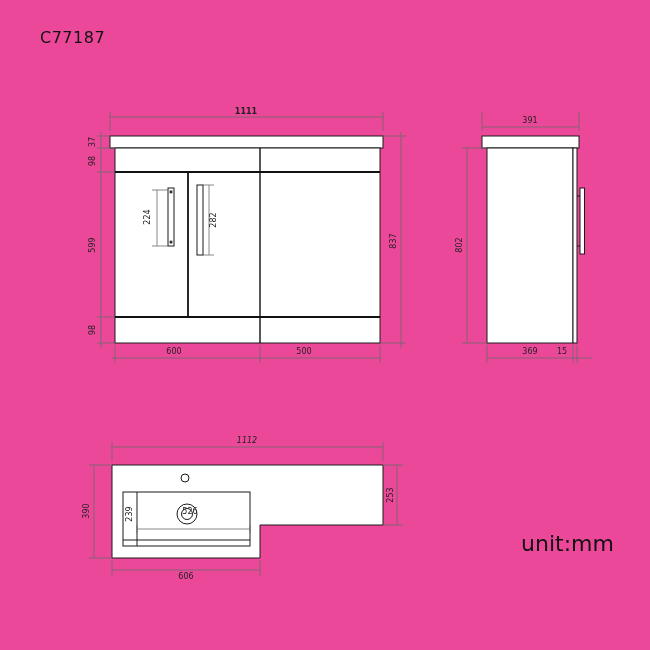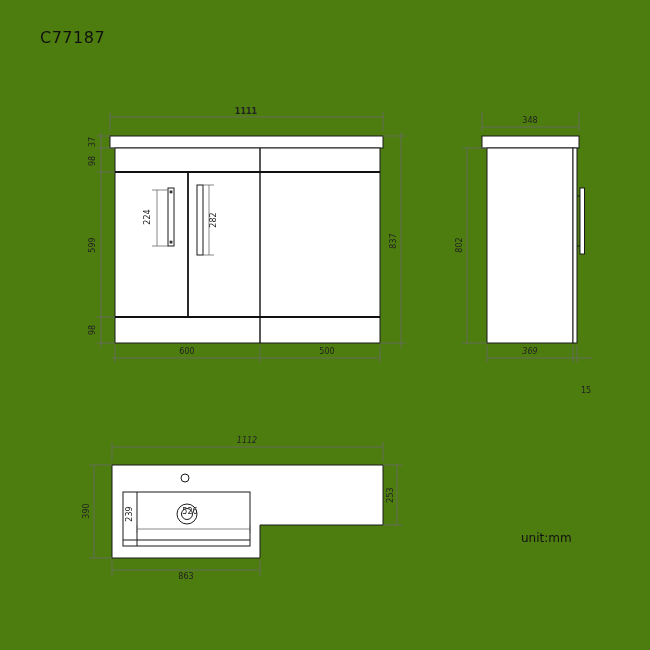--- a/index.html
+++ b/index.html
@@ -1,19 +1,19 @@
 <!DOCTYPE html>
 <html><head>
 <meta charset="utf-8">
 <style>
   * { margin:0; padding:0; box-sizing:border-box; }
   html,body { width:650px; height:650px; background:#ffffff; font-family:"DejaVu Sans", sans-serif; }
-  .canvas { position:relative; width:650px; height:650px; background:#4d7c0f; overflow:hidden; }
+  .canvas { position:relative; width:650px; height:650px; background:#ec4899; overflow:hidden; }
   .title { position:absolute; left:40px; top:28px; font-size:16px; color:#111; letter-spacing:0.5px; }
-  .unit  { position:absolute; left:521px; top:531px; font-size:12px; color:#111; }
+  .unit  { position:absolute; left:521px; top:531px; font-size:22px; color:#111; }
   .dim   { position:absolute; font-size:8px; color:#222; white-space:nowrap; line-height:1;
            transform:translate(-50%,-50%); }
   .dim.rot { transform:translate(-50%,-50%) rotate(-90deg); }
   svg { position:absolute; left:0; top:0; }
   .obj  { stroke:#1a1a1a; fill:none; stroke-width:1; }
   .objf { stroke:#1a1a1a; fill:#fff; stroke-width:1; }
   .hvy  { stroke:#111; fill:none; stroke-width:1.8; }
   .med  { stroke:#111; fill:none; stroke-width:1.4; }
   .dml  { stroke:#6a6a6a; fill:none; stroke-width:0.8; }
 </style>
@@ -129,30 +129,30 @@
   </svg>
 
   <span class="dim" style="left:246px; top:112px;font-weight:bold;">1111</span>
   <span class="dim rot" style="left:93px;  top:142px;">37</span>
   <span class="dim rot" style="left:93px;  top:161px;">98</span>
   <span class="dim rot" style="left:93px;  top:245px;">599</span>
   <span class="dim rot" style="left:93px;  top:330px;">98</span>
   <span class="dim rot" style="left:394px; top:241px;">837</span>
   <span class="dim rot" style="left:148px; top:217px;">224</span>
   <span class="dim rot" style="left:214px; top:220px;">282</span>
-  <span class="dim" style="left:187px; top:352px;">600</span>
-  <span class="dim" style="left:327px; top:352px;">500</span>
+  <span class="dim" style="left:174px; top:352px;">600</span>
+  <span class="dim" style="left:304px; top:352px;">500</span>
 
-  <span class="dim" style="left:530px; top:121px;">348</span>
+  <span class="dim" style="left:530px; top:121px;">391</span>
   <span class="dim rot" style="left:460px; top:245px;">802</span>
-  <span class="dim" style="left:530px; top:352px;font-style:italic;">369</span>
-  <span class="dim" style="left:586px; top:352px;margin-top:39px;">15</span>
+  <span class="dim" style="left:530px; top:352px;">369</span>
+  <span class="dim" style="left:562px; top:352px;">15</span>
 
   <span class="dim" style="left:247px; top:441px;font-style:italic;">1112</span>
   <span class="dim rot" style="left:87px;  top:511px;">390</span>
   <span class="dim rot" style="left:391px; top:495px;">253</span>
   <span class="dim rot" style="left:130px; top:514px;">239</span>
   <span class="dim" style="left:190px; top:512px;">526</span>
-  <span class="dim" style="left:186px; top:577px;">863</span>
+  <span class="dim" style="left:186px; top:577px;">606</span>
 
   <div class="unit">unit:mm</div>
 
 </div>
 
 </body></html>

